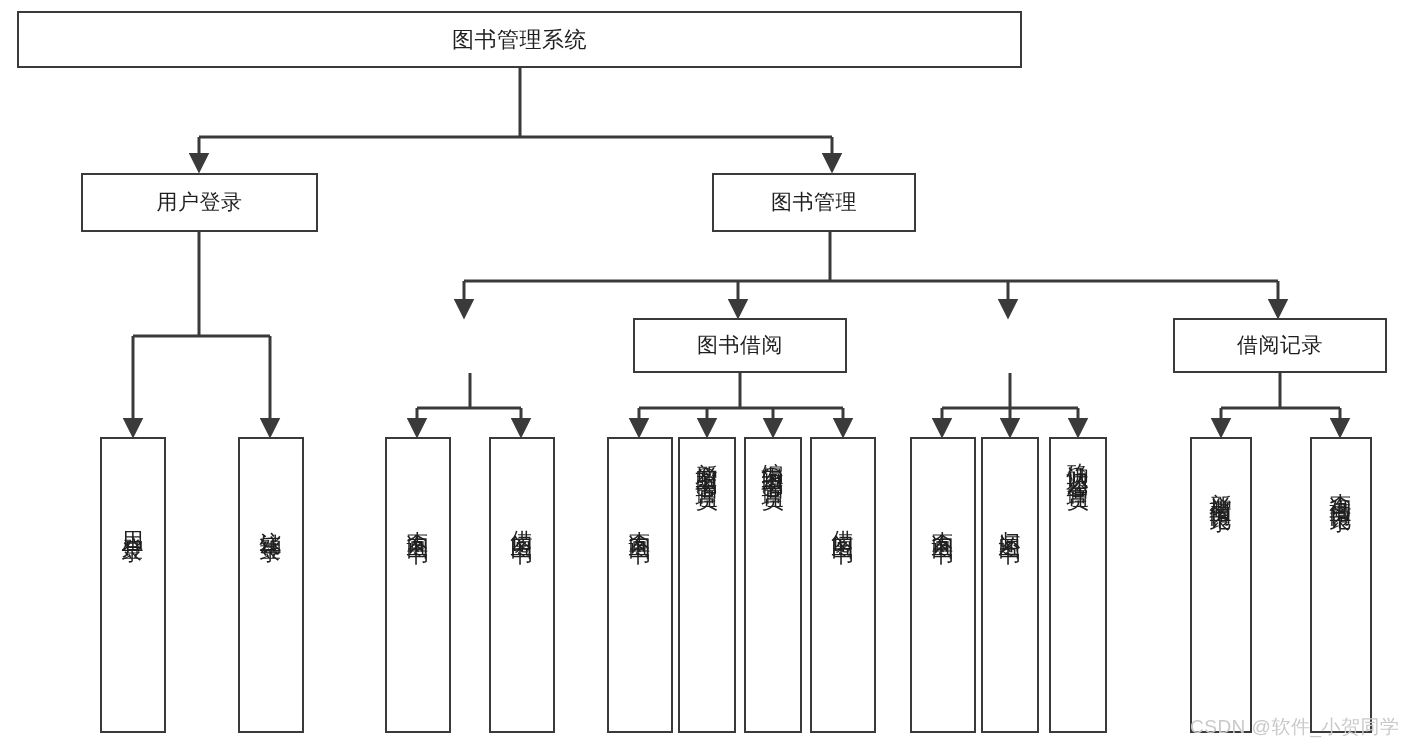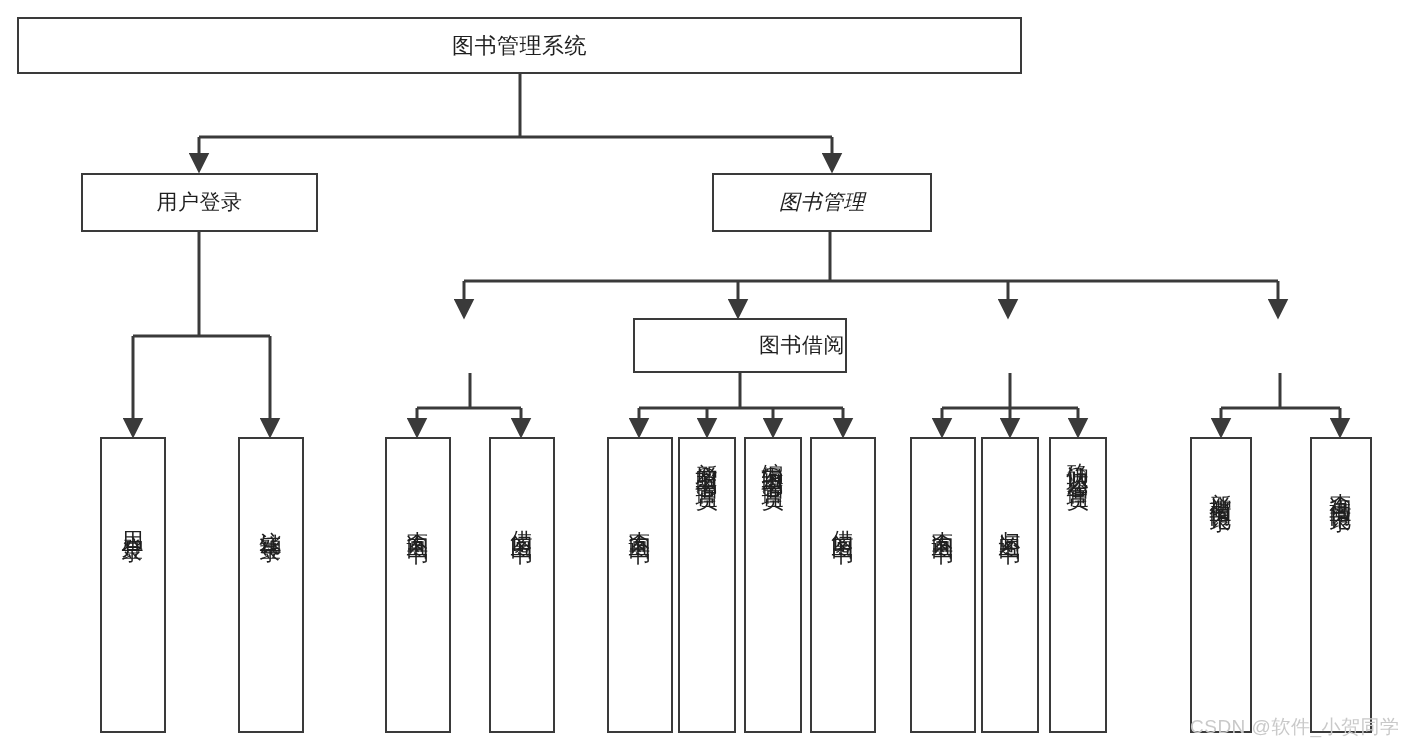--- a/index.html
+++ b/index.html
@@ -119,38 +119,41 @@
       <path d="M 1010 408 L 1010 428" marker-end="url(#arrow)"></path>
       <path d="M 1078 408 L 1078 428" marker-end="url(#arrow)"></path>
 
       <path d="M 1280 373 L 1280 408"></path>
       <path d="M 1221 408 L 1340 408"></path>
       <path d="M 1221 408 L 1221 428" marker-end="url(#arrow)"></path>
       <path d="M 1340 408 L 1340 428" marker-end="url(#arrow)"></path>
     </g>
   </svg>
 
-  <div class="node horiz root" style="left:17px; top:17px; width:1005px; height:57px;">
+  <div class="node horiz root" style="left:17px; top:11px; width:1005px; height:57px;">
     <span class="cap">图书管理系统</span>
   </div>
 
   <div class="node horiz" style="left:81px; top:173px; width:237px; height:59px;">
     <span class="cap">用户登录</span>
   </div>
 
-  <div class="node horiz" style="left:712px; top:173px; width:220px; height:59px;font-style:italic;">
+  <div class="node horiz" style="left:712px; top:173px; width:204px; height:59px;">
     <span class="cap">图书管理</span>
   </div>
 
 
-  <div class="node horiz" style="left:633px; top:318px; width:214px; height:55px;justify-content:flex-end;">
+  <div class="node horiz" style="left:633px; top:318px; width:214px; height:55px;">
     <span class="cap">图书借阅</span>
   </div>
 
 
+  <div class="node horiz" style="left:1173px; top:318px; width:214px; height:55px;">
+    <span class="cap">借阅记录</span>
+  </div>
 
   <div class="node vert" style="left:100px; top:437px; width:66px; height:296px; padding-top:74px;">
     <span class="cap">用户登录</span>
   </div>
 
   <div class="node vert" style="left:238px; top:437px; width:66px; height:296px; padding-top:74px;">
     <span class="cap">注销登录</span>
   </div>
 
   <div class="node vert" style="left:385px; top:437px; width:66px; height:296px; padding-top:74px;">

